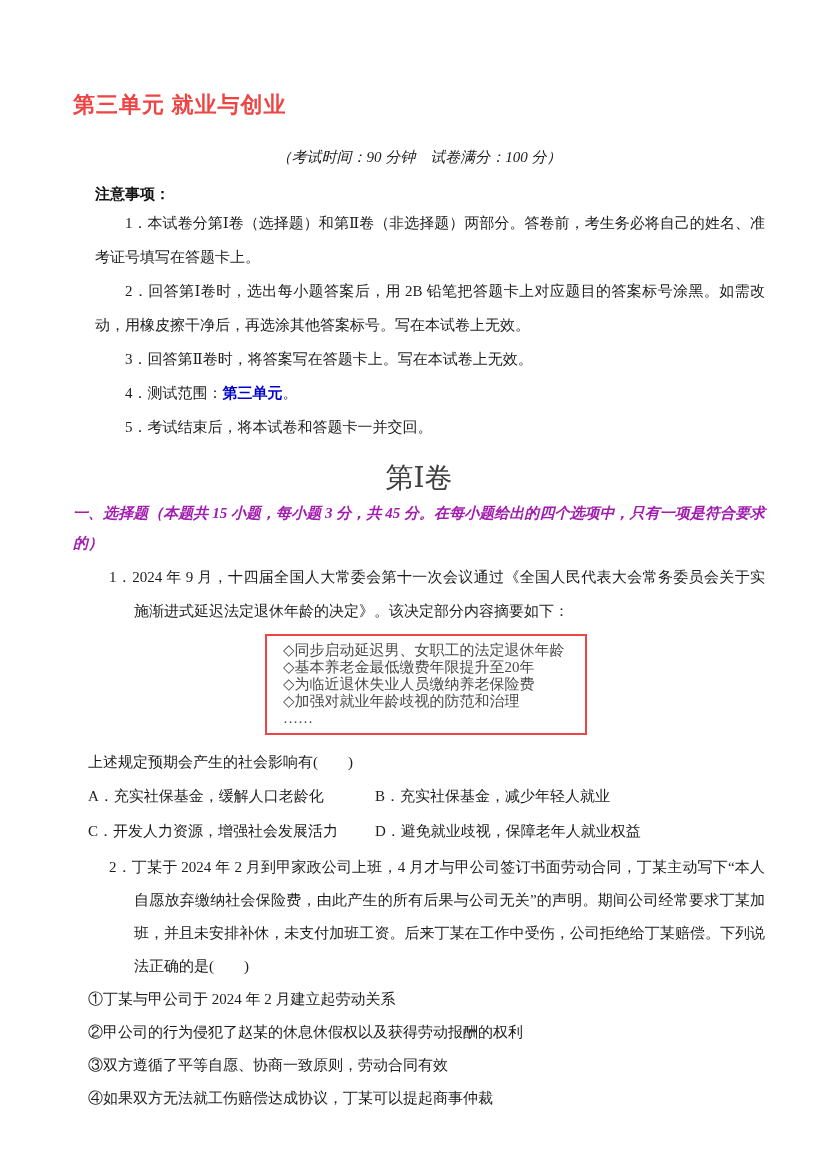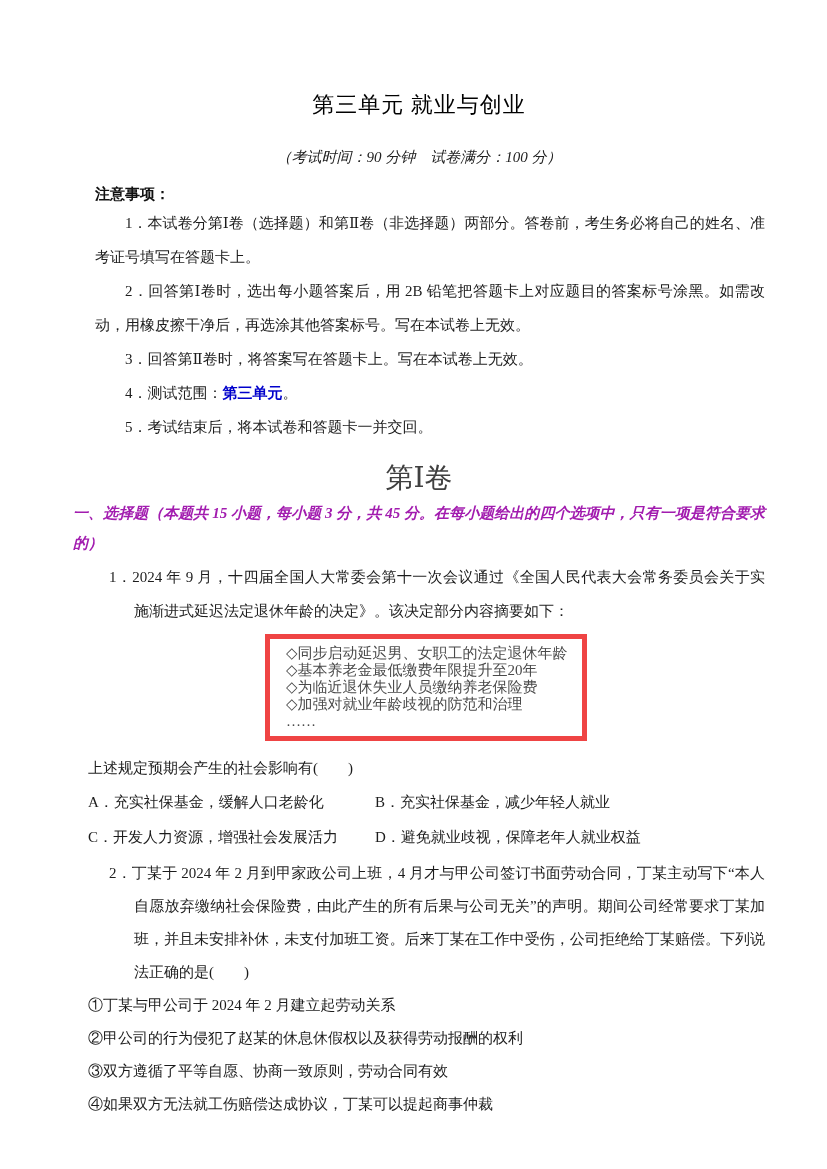--- a/index.html
+++ b/index.html
@@ -9,26 +9,26 @@
     height: 1169px;
     overflow: hidden;
     font-family: "Liberation Serif", "DejaVu Serif", serif;
     color: #1c1c1c;
     font-size: 15px;
   }
   .page { padding: 0 62px 0 73px; }
 
   .title {
     margin-top: 90px;
-    text-align: center;
+    text-align: left;
     font-size: 22px;
-    font-weight: 400;
+    font-weight: 700;
     line-height: 30px;
     letter-spacing: 1px;
-    color: #000000;
+    color: #ef4444;
   }
   .subtitle {
     margin-top: 26px;
     text-align: center;
     font-size: 15px;
     line-height: 22px;
     font-style: italic;
     color: #222;
   }
 
@@ -72,21 +72,21 @@
     line-height: 33px;
     text-align: justify;
     margin-left: 36px;
   }
   .q1-stem { margin-top: 2px; line-height: 34px; }
 
   .summary-box {
     margin-top: 6px;
     margin-left: 192px;
     width: 322px;
-    border: 5px solid #ef4444;
+    border: 2px solid #ef4444;
     padding: 6px 10px 6px 16px;
     color: #4a4a4a;
     font-size: 15px;
     line-height: 17px;
   }
   .summary-box .box-line { white-space: nowrap; overflow: hidden; }
 
   .substem {
     margin-top: 10px;
     padding-left: 15px;

